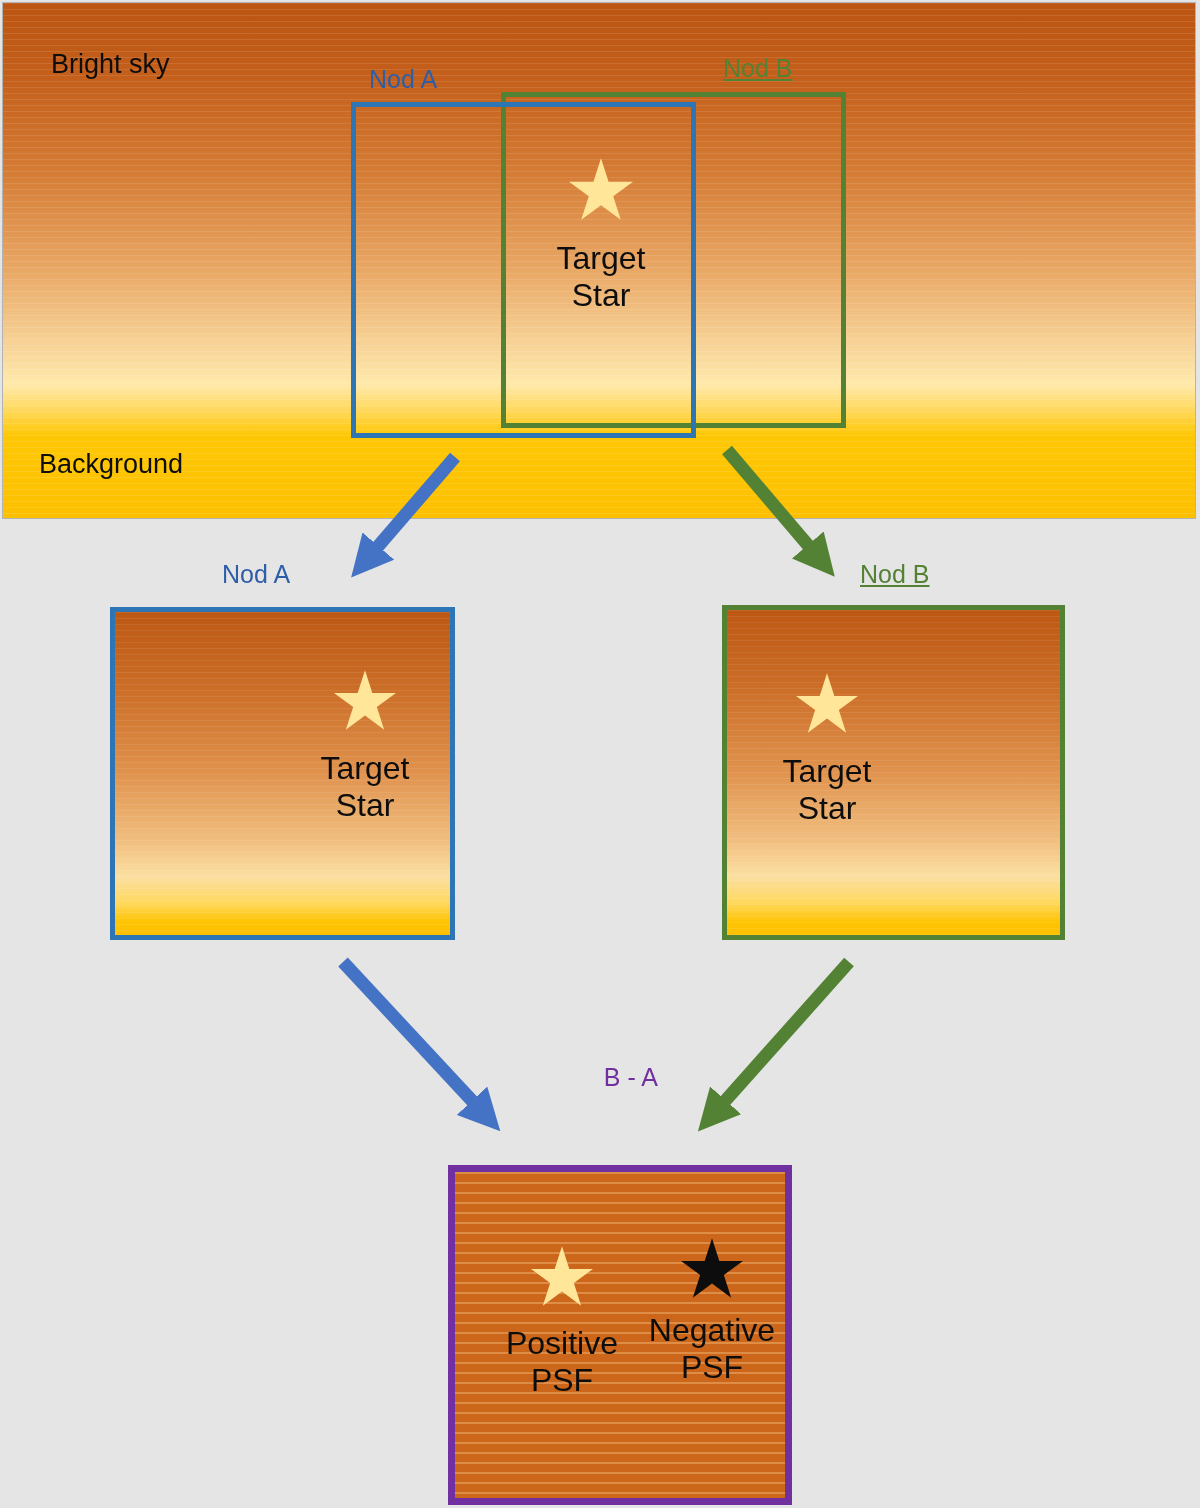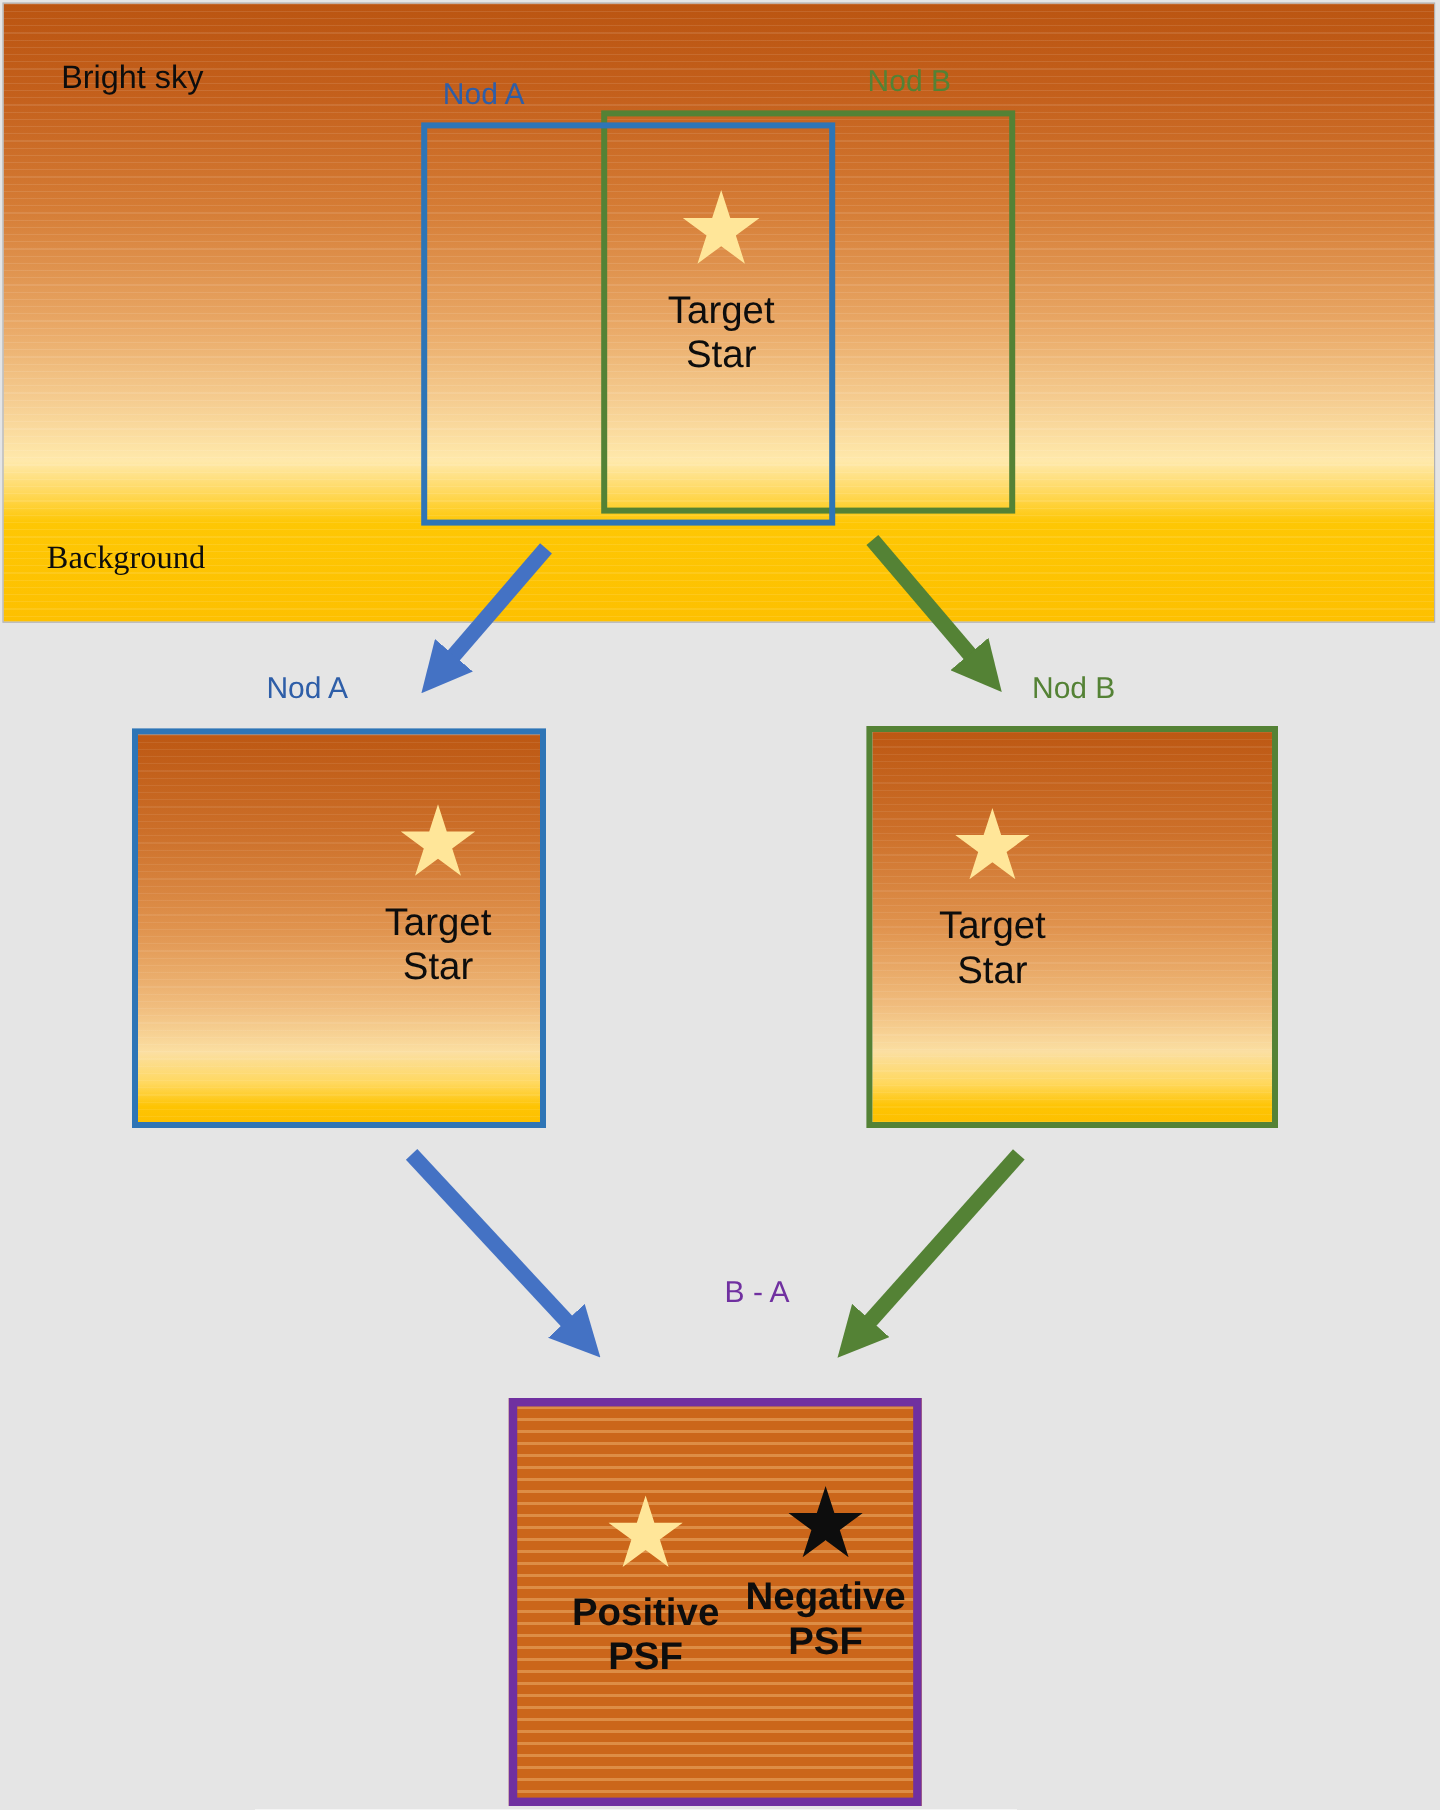--- a/index.html
+++ b/index.html
@@ -26,21 +26,21 @@
         #bb5511 0%, #c4601c 15%, #d57c35 33%, #e9a866 52%,
         #f6cf93 65%, #ffe9ab 74%, #ffd95e 79%, #fec704 84%, #fdc000 100%);
   }
   .corner-label {
     position: absolute;
     font-size: 27px;
     color: #0d0d0d;
     white-space: nowrap;
   }
   .lbl-bright-sky { left: 48px; top: 46px; }
-  .lbl-background { left: 36px; top: 446px; font-family: Liberation Serif, serif; }
+  .lbl-background { left: 36px; top: 446px; }
 
   .aperture {
     position: absolute;
     background: transparent;
   }
   .aperture.nod-b-rect {
     left: 498px; top: 89px;
     width: 345px; height: 336px;
     border: 5px solid #548235;
   }
@@ -49,21 +49,21 @@
     width: 345px; height: 336px;
     border: 5px solid #2e75b6;
   }
   .nod-label {
     position: absolute;
     font-size: 25px;
     white-space: nowrap;
     text-align: center;
   }
   .nod-label.blue { color: #2e5ea8; }
-  .nod-label.green { color: #548235; }
+  .nod-label.green { color: #548235; text-decoration: underline; }
   .lbl-nod-a-top { left: 366px; top: 62px; }
   .lbl-nod-b-top { left: 720px; top: 51px; }
 
   
   .star {
     position: absolute;
   }
   .star svg { display: block; width: 100%; height: 100%; }
 
   
@@ -103,27 +103,26 @@
   
   .lbl-diff {
     position: absolute;
     left: 538px; top: 1063px;
     width: 120px;
     text-align: right;
     font-size: 25px;
     color: #7030a0;
   }
   .frame.diff-frame {
-    left: 424px; top: 1165px;
+    left: 448px; top: 1165px;
     width: 344px; height: 340px;
     border: 7px solid #7030a0;
     background:
       repeating-linear-gradient(180deg, rgba(255,214,150,0.35) 0 2px, rgba(255,214,150,0) 2px 10px),
       #cb661a;
-    font-weight: bold;
   }
 
   
   .arrows {
     position: absolute;
     left: 0; top: 0;
     width: 1200px; height: 1508px;
     pointer-events: none;
   }
 </style>

